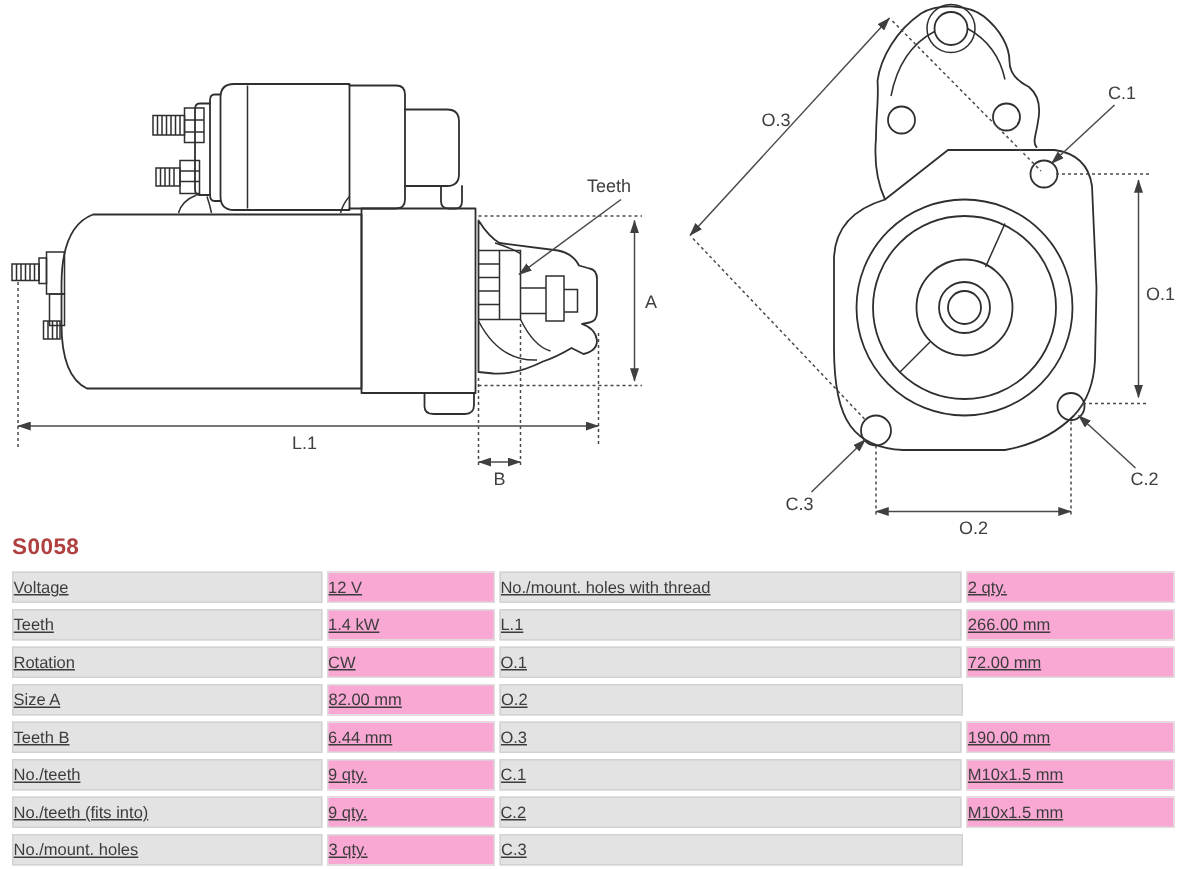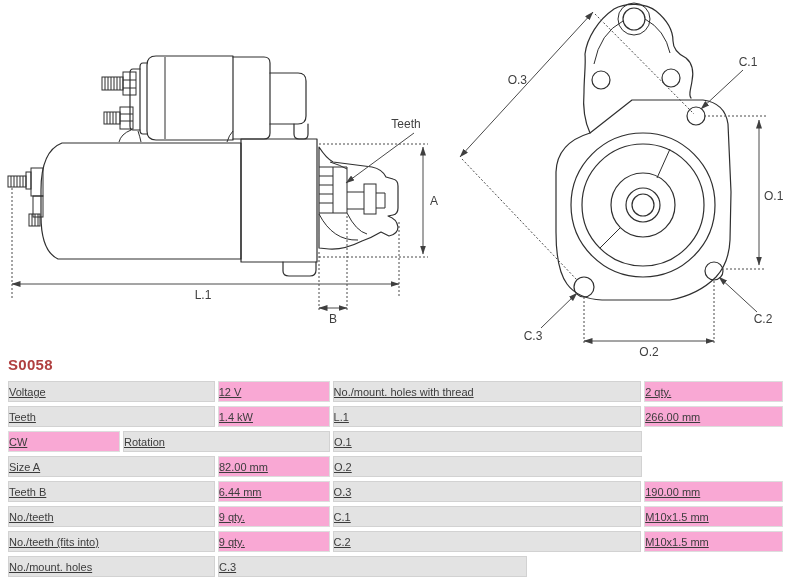--- a/index.html
+++ b/index.html
@@ -183,23 +183,24 @@
       <div class="c gl w3">No./mount. holes with thread</div>
       <div class="c wv w4">2 qty.</div>
     </div>
     <div class="trow">
       <div class="c gl w1">Teeth</div>
       <div class="c wv w2">1.4 kW</div>
       <div class="c gl w3">L.1</div>
       <div class="c wv w4">266.00 mm</div>
     </div>
     <div class="trow">
+      <div class="c gl w1">Rotation</div>
       <div class="c wv w2">CW</div>
-      <div class="c gl w1">Rotation</div>
       <div class="c gl w3">O.1</div>
+      <div class="c wv w4">72.00 mm</div>
     </div>
     <div class="trow">
       <div class="c gl w1">Size A</div>
       <div class="c wv w2">82.00 mm</div>
       <div class="c gl w3">O.2</div>
     </div>
     <div class="trow">
       <div class="c gl w1">Teeth B</div>
       <div class="c wv w2">6.44 mm</div>
       <div class="c gl w3">O.3</div>
@@ -212,17 +213,18 @@
       <div class="c wv w4">M10x1.5 mm</div>
     </div>
     <div class="trow">
       <div class="c gl w1">No./teeth (fits into)</div>
       <div class="c wv w2">9 qty.</div>
       <div class="c gl w3">C.2</div>
       <div class="c wv w4">M10x1.5 mm</div>
     </div>
     <div class="trow">
       <div class="c gl w1">No./mount. holes</div>
+      <div class="c wv w2">3 qty.</div>
       <div class="c gl w3">C.3</div>
     </div>
   </div>
 
 </div>
 
 </body></html>

